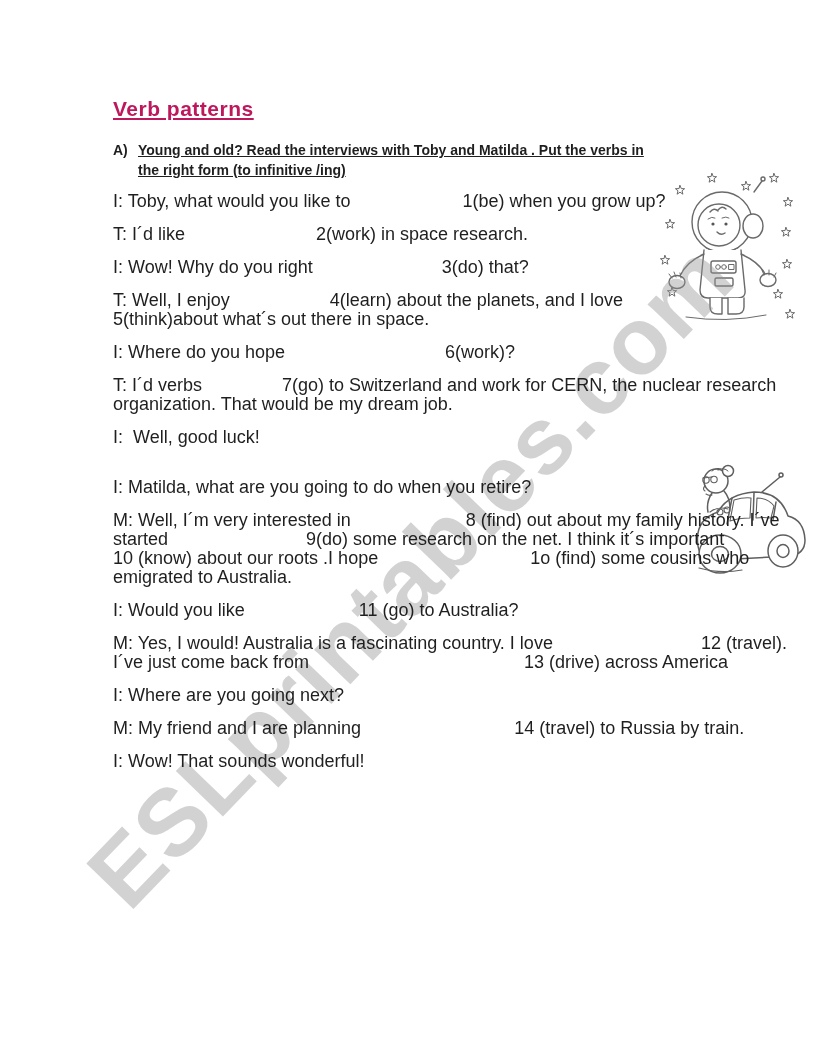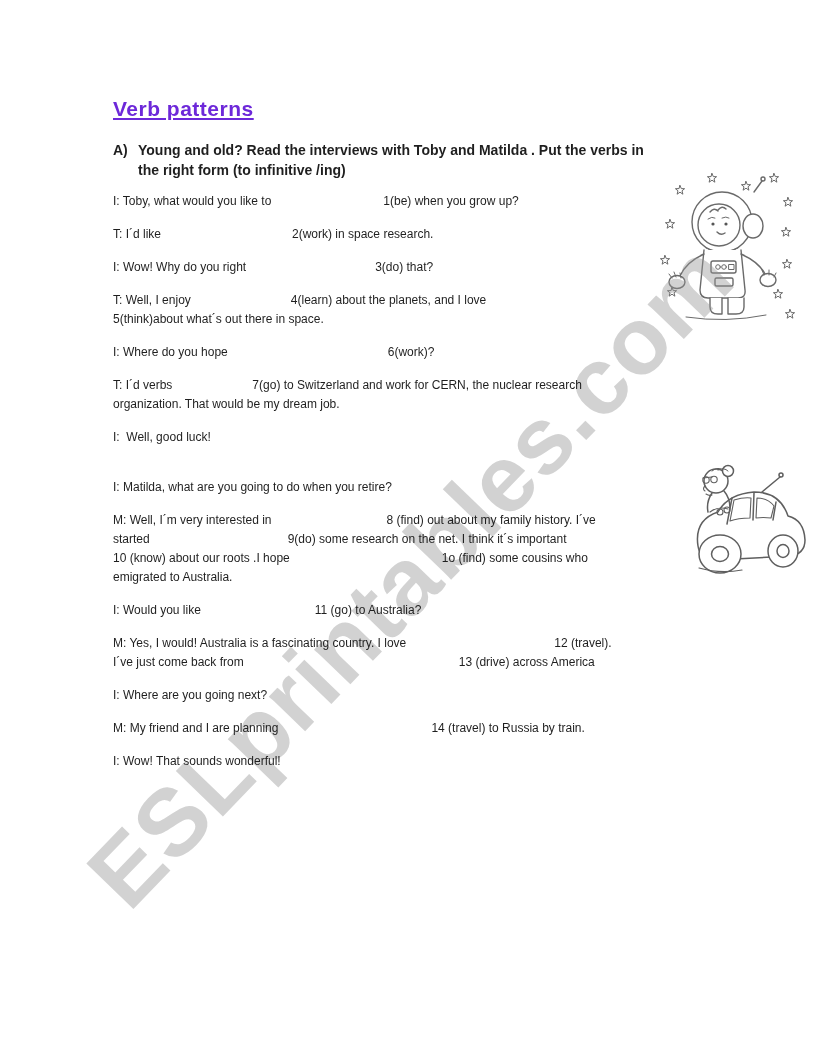--- a/index.html
+++ b/index.html
@@ -20,25 +20,25 @@
   .content{position:relative;z-index:2;}
 
   .title{
     margin:0 0 18px 0;font-size:21px;font-weight:bold;line-height:26px;
     text-decoration:underline;letter-spacing:0.5px;
   }
 
   .heading{display:flex;margin:0 0 12px 0;}
   .heading .label{flex:0 0 25px;font-weight:bold;font-size:14px;line-height:20px;}
   .heading .htext{font-weight:bold;font-size:14px;line-height:20px;max-width:560px;}
-  .heading .hline{white-space:pre;}
+  .heading .hline{text-decoration:underline;white-space:pre;}
 
   .para{margin:0 0 14px 0;}
   .para.space-after{margin-bottom:31px;}
-  .dline{font-size:12px;line-height:19px;white-space:pre;}
+  .dline{font-size:18px;line-height:19px;white-space:pre;}
   .seg{display:inline;}
   .blank{display:inline-block;height:1px;}
 
   .clipart{position:absolute;z-index:0;}
   .clipart svg{display:block;}
   #astronaut{left:658px;top:170px;}
   #grandma-car{left:690px;top:462px;}
 </style>
 </head>
 <body>
@@ -115,21 +115,21 @@
     <path d="M15,24 q-3,3 0,5 M16,32 q3,2 6,1" stroke-width="1.1"></path>
     <path d="M34,29 Q40,36 40,46 M22,31 Q16,40 18,50"></path>
     <path d="M20,50 Q28,44 38,47" stroke-width="1.2"></path>
     <circle cx="30" cy="50" r="3" stroke-width="1.1"></circle>
       <circle cx="37" cy="48" r="3" stroke-width="1.1"></circle>
   </svg>
 </div>
 
 <div class="page">
   <div class="content">
-    <h1 class="title" id="title" style="color: #6d28d9;">Verb patterns</h1>
+    <h1 class="title" id="title" style="color: #be185d;">Verb patterns</h1>
 
     <div class="heading">
       <span class="label">A)</span>
       <div class="htext">
         <div class="hline">Young and old? Read the interviews with Toby and Matilda . Put the verbs in</div>
         <div class="hline">the right form (to infinitive /ing)</div>
       </div>
     </div>
 
     <div id="dialogue">

